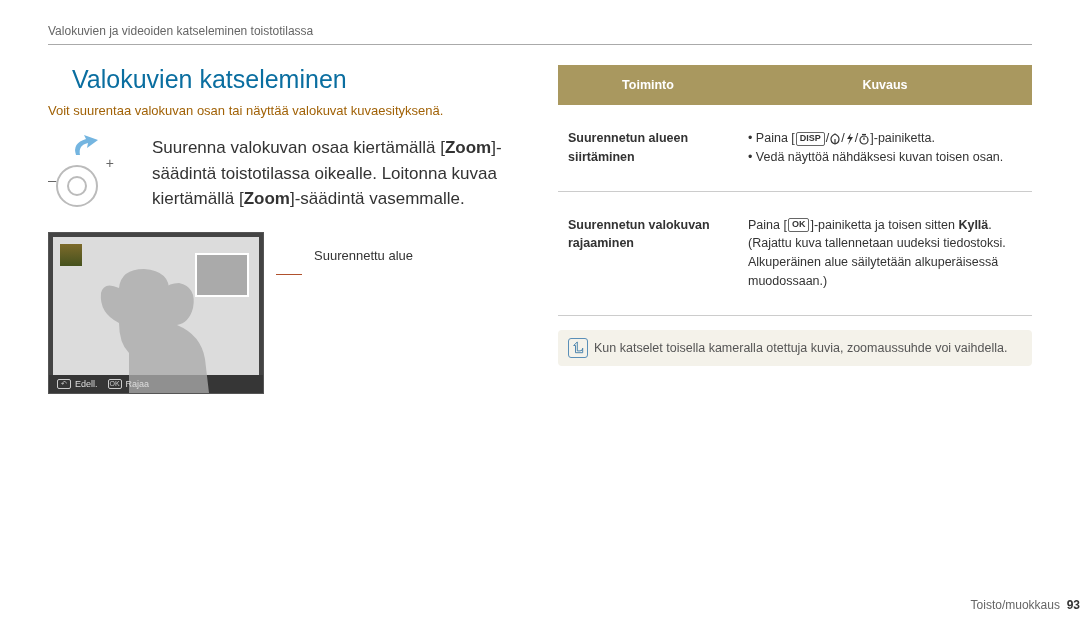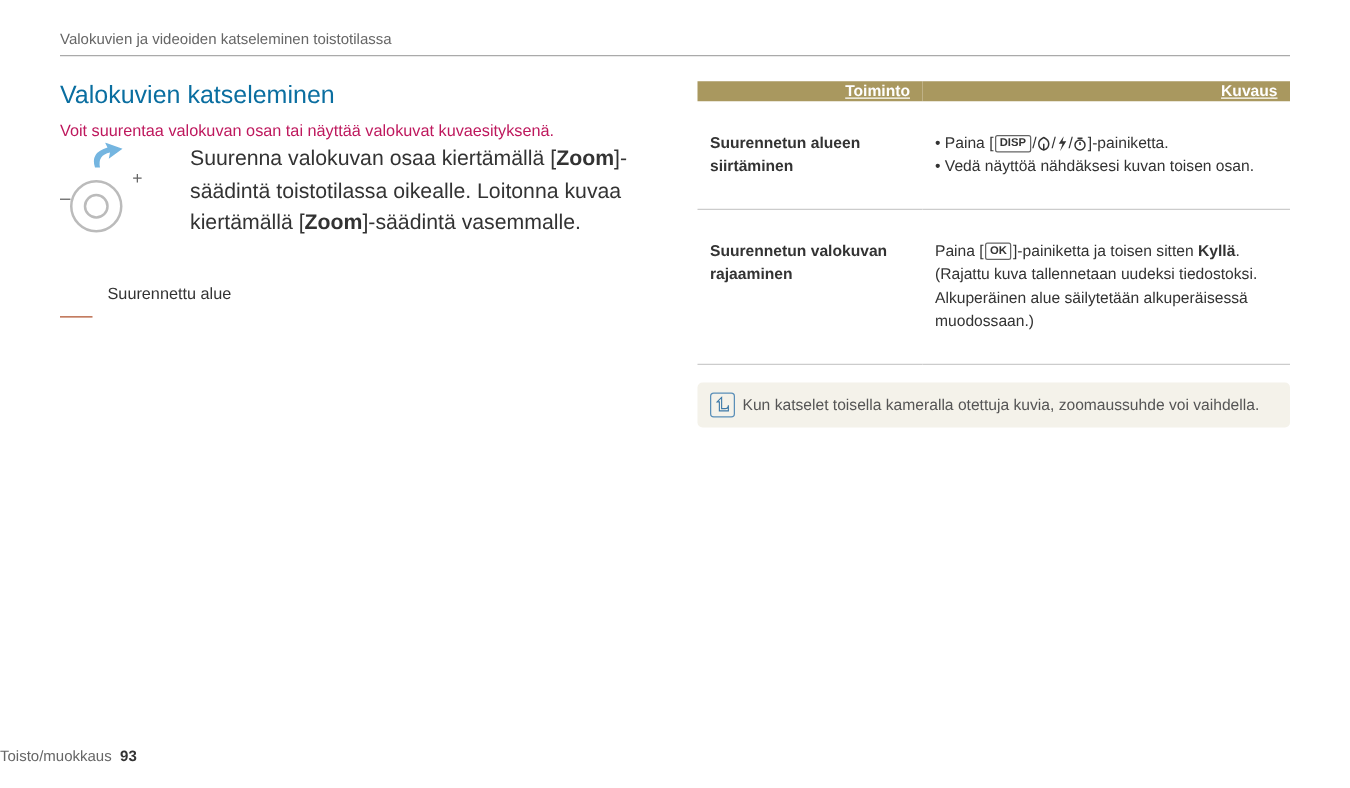--- a/index.html
+++ b/index.html
@@ -24,28 +24,29 @@
     margin-bottom: 20px;
   }
   .columns {
     display: flex;
     gap: 36px;
   }
   .col-left { flex: 1; }
   .col-right { flex: 1; }
   .section-title {
     color: #0a6ea0;
-    font-size: 20px;
+    font-size: 25px;
     font-weight: 500;
     margin-bottom: 8px;
+    margin-left: 24px;
   }
   .intro-text {
     font-size: 13px;
-    color: #be185d;
-    margin-bottom: 0;
+    color: #a16207;
+    margin-bottom: 15px;
     line-height: 1.4;
   }
   .pill {
     display: inline-block;
     background: #5a5a5a;
     color: #fff;
     border-radius: 14px;
     padding: 4px 14px 5px 14px;
     font-size: 13px;
     font-weight: 600;
@@ -187,24 +188,23 @@
   }
 
   table.func {
     width: 100%;
     border-collapse: collapse;
     font-size: 12.5px;
   }
   table.func th {
     background: #a9985f;
     color: #fff;
-    text-align: right;
+    text-align: center;
     font-weight: 600;
-    padding: 1px 10px;
-    text-decoration: underline;
+    padding: 13px 10px;
   }
   table.func td {
     padding: 24px 10px;
     vertical-align: top;
     border-bottom: 1px solid #ccc;
     line-height: 1.5;
   }
   table.func td:first-child {
     font-weight: 700;
     width: 180px;
@@ -246,21 +246,21 @@
     display: flex;
     align-items: center;
     justify-content: center;
     flex-shrink: 0;
   }
   .page-footer {
     position: absolute;
     bottom: 18px;
     left: 0;
     right: 0;
-    text-align: left;
+    text-align: right;
     font-size: 12px;
     color: #666;
   }
   .page-footer b { font-weight: 700; color: #333; }
 </style>
 </head>
 <body>
 
 <div class="header-title">Valokuvien ja videoiden katseleminen toistotilassa</div>
 <hr class="header-divider">
@@ -280,20 +280,38 @@
         <div class="zoom-dial">
           <div class="zoom-dial-inner"></div>
         </div>
       </div>
       <div class="zoom-text">
         <span>Suurenna valokuvan osaa kiertämällä [</span><b>Zoom</b><span>]-säädintä toistotilassa oikealle. Loitonna kuvaa kiertämällä [</span><b>Zoom</b><span>]-säädintä vasemmalle.</span>
       </div>
     </div>
 
     <div class="preview-row">
+      <div class="preview-box">
+        <div class="preview-main"></div>
+        <div class="thumb"></div>
+        <svg class="silhouette" viewBox="0 0 140 130">
+          <path fill="#b5b5b5" d="M40 130 L40 90 Q30 80 30 60 Q10 50 12 30 Q15 18 30 25 Q32 6 55 6 Q82 8 80 30 Q78 40 70 45 Q70 20 90 20 Q108 24 104 45 Q100 60 88 62 Q112 72 116 96 L120 130 Z"></path>
+        </svg>
+        <div class="zoomed-rect"></div>
+        <div class="preview-footer">
+          <div class="footer-pair">
+            <span class="footer-icon">↶</span>
+            <span>Edell.</span>
+          </div>
+          <div class="footer-pair">
+            <span class="footer-icon">OK</span>
+            <span>Rajaa</span>
+          </div>
+        </div>
+      </div>
       <div class="callout-line"></div>
       <div class="callout-label">Suurennettu alue</div>
     </div>
   </div>
 
   <div class="col-right">
     <table class="func">
       <thead>
         <tr>
           <th>Toiminto</th>

